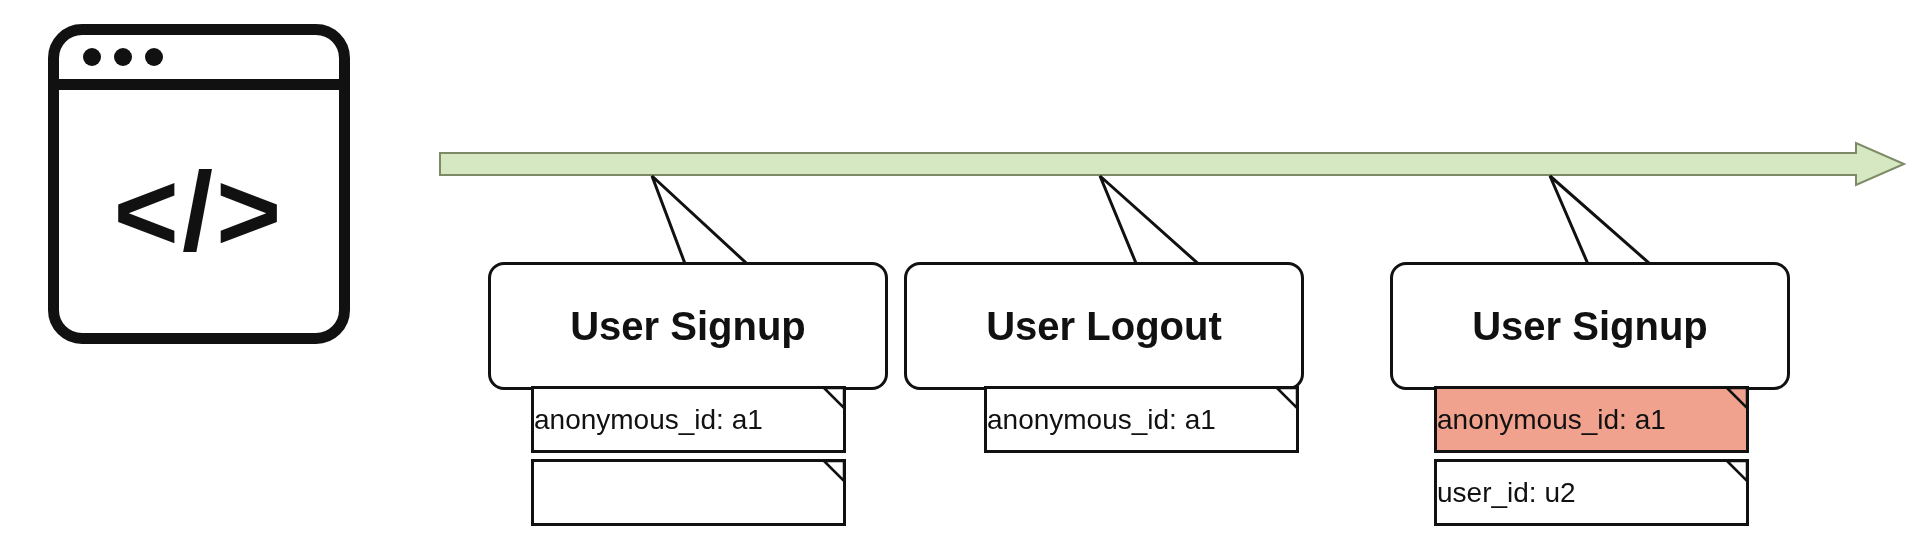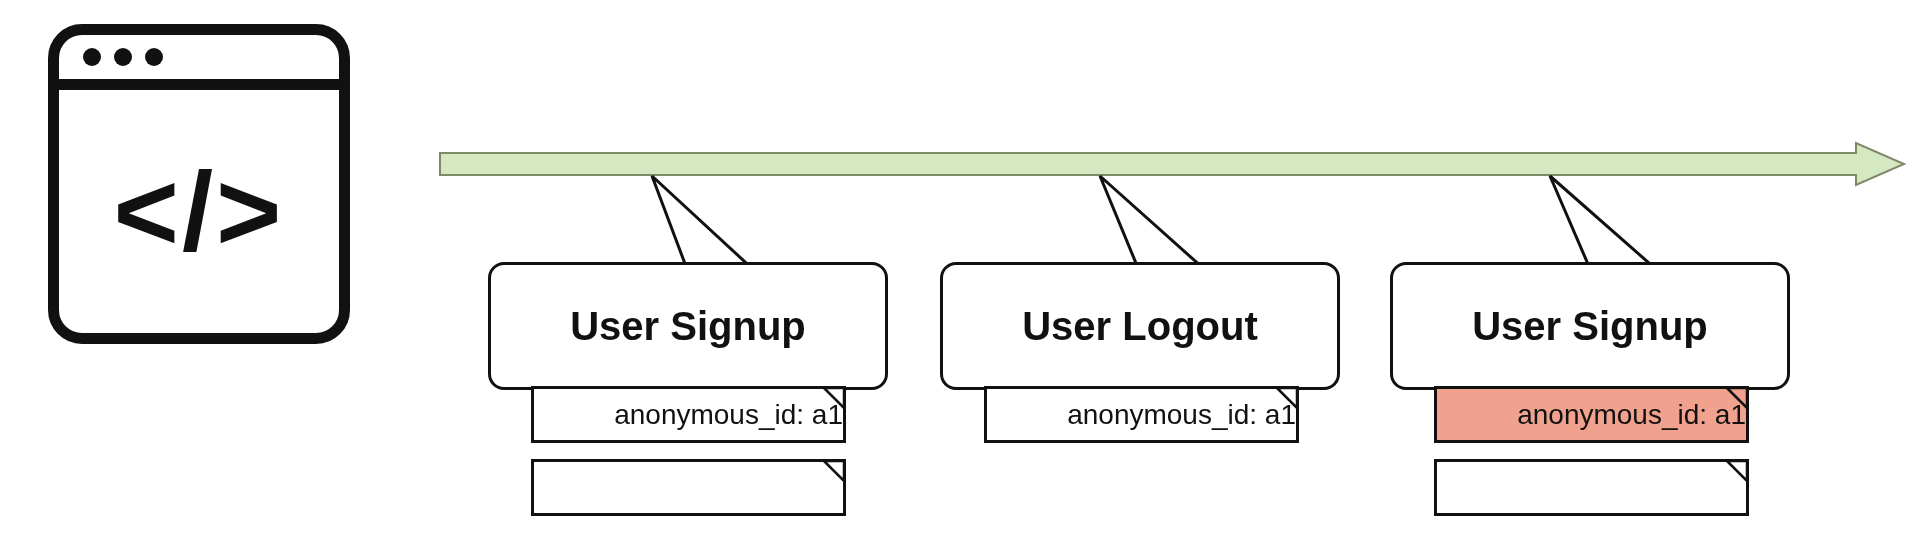--- a/index.html
+++ b/index.html
@@ -33,27 +33,27 @@
   }
   .tail{fill:#ffffff;stroke:var(--ink,#111);stroke-width:3;}
 
   
   .callout{
     position:absolute;top:262px;width:400px;height:128px;z-index:2;
     background:#ffffff;border:3px solid var(--ink,#111);border-radius:16px;
     box-sizing:border-box;display:flex;align-items:center;justify-content:center;
     font-size:40px;font-weight:700;
   }
-  #c1{left:488px;} #c2{left:940px;} #c3{left:1390px;}
+  #c1{left:488px;} #c2{left:904px;} #c3{left:1390px;}
 
   
   .tag{
-    position:absolute;width:315px;height:57px;z-index:2;
+    position:absolute;width:315px;height:67px;z-index:2;
     background:#ffffff;border:3px solid var(--ink,#111);box-sizing:border-box;
-    display:flex;align-items:center;justify-content:flex-end;font-size:28px;
+    display:flex;align-items:center;justify-content:flex-start;font-size:28px;
   }
   #t1a{left:531px;top:386px;} #t1b{left:531px;top:459px;}
   #t2a{left:984px;top:386px;}
   #t3a{left:1434px;top:386px;} #t3b{left:1434px;top:459px;}
   .tag--highlight{background:var(--highlight,#f0a28e);}
   .fold{position:absolute;top:-3px;right:-3px;width:24px;height:24px;}
   .fold path{fill:#ffffff;stroke:var(--ink,#111);stroke-width:2.5;}
   .tag--highlight .fold path{fill:var(--highlight,#f0a28e);}
 </style>
 </head>
@@ -106,18 +106,19 @@
       </svg>
   </div>
 
   <div class="tag tag--highlight" id="t3a">
     <span>anonymous_id: a1</span>
     <svg class="fold" viewBox="0 0 24 24">
       <path d="M2 2 L22 22 L22 2 Z"></path>
       </svg>
   </div>
   <div class="tag" id="t3b">
+    <span>user_id: u2</span>
     <svg class="fold" viewBox="0 0 24 24">
       <path d="M2 2 L22 22 L22 2 Z"></path>
       </svg>
   </div>
 
 </div>
 
 </body></html>

